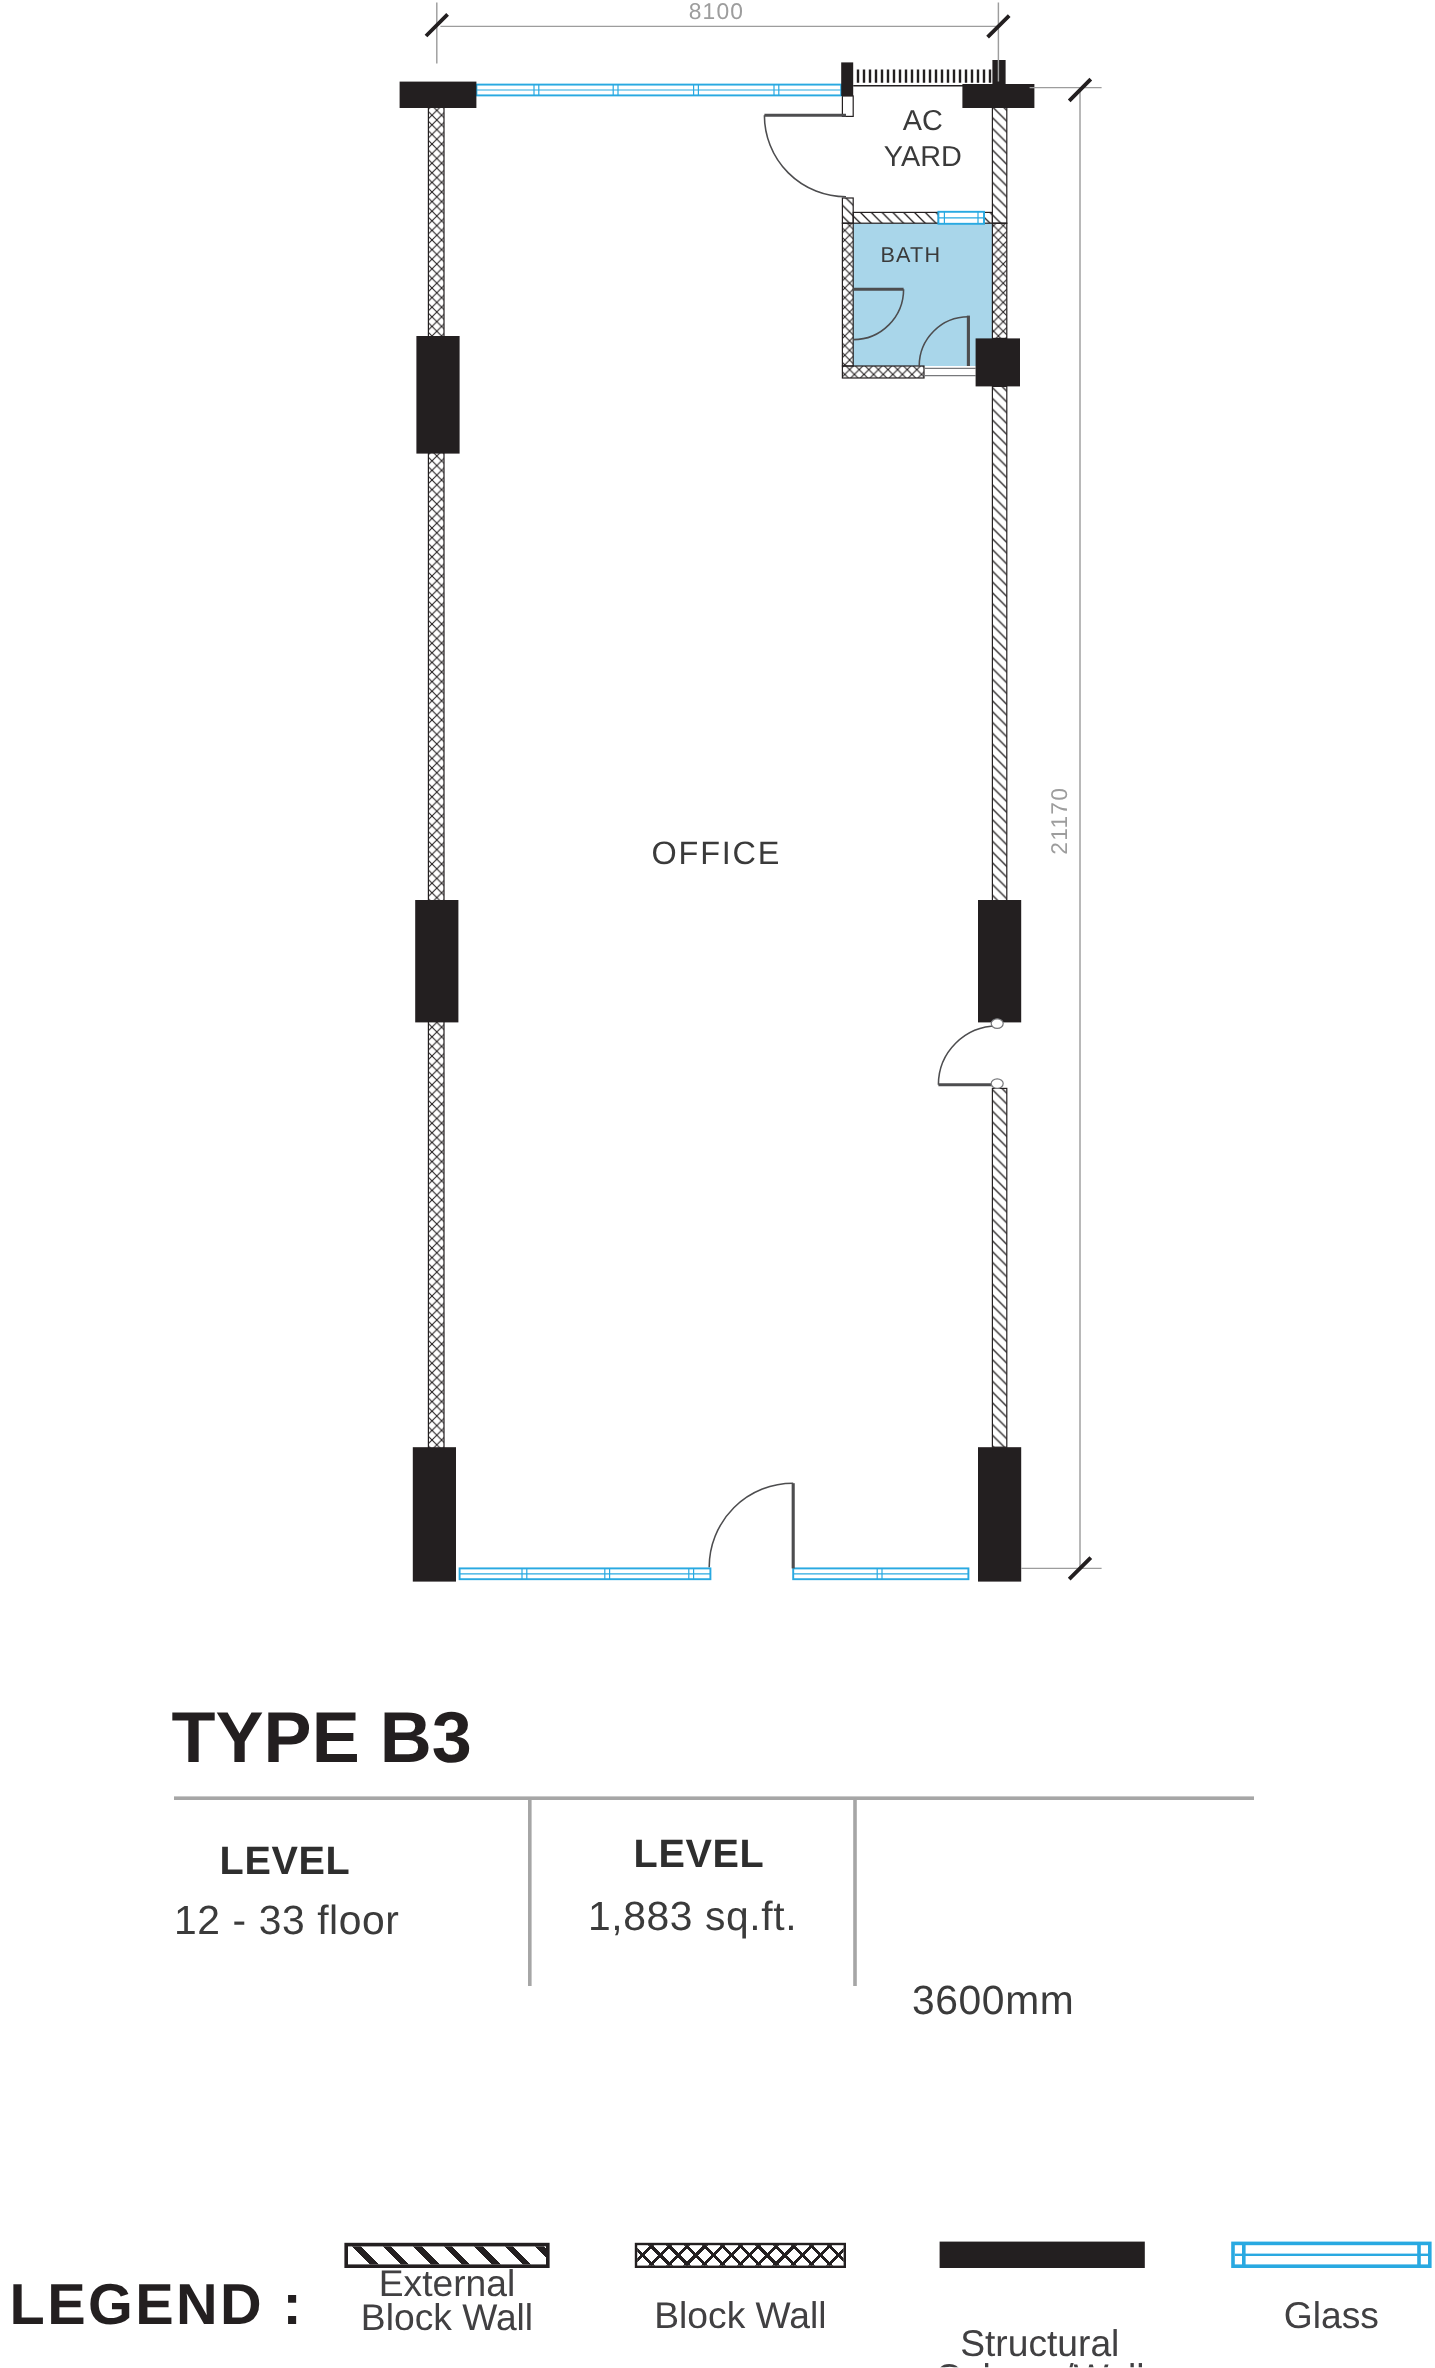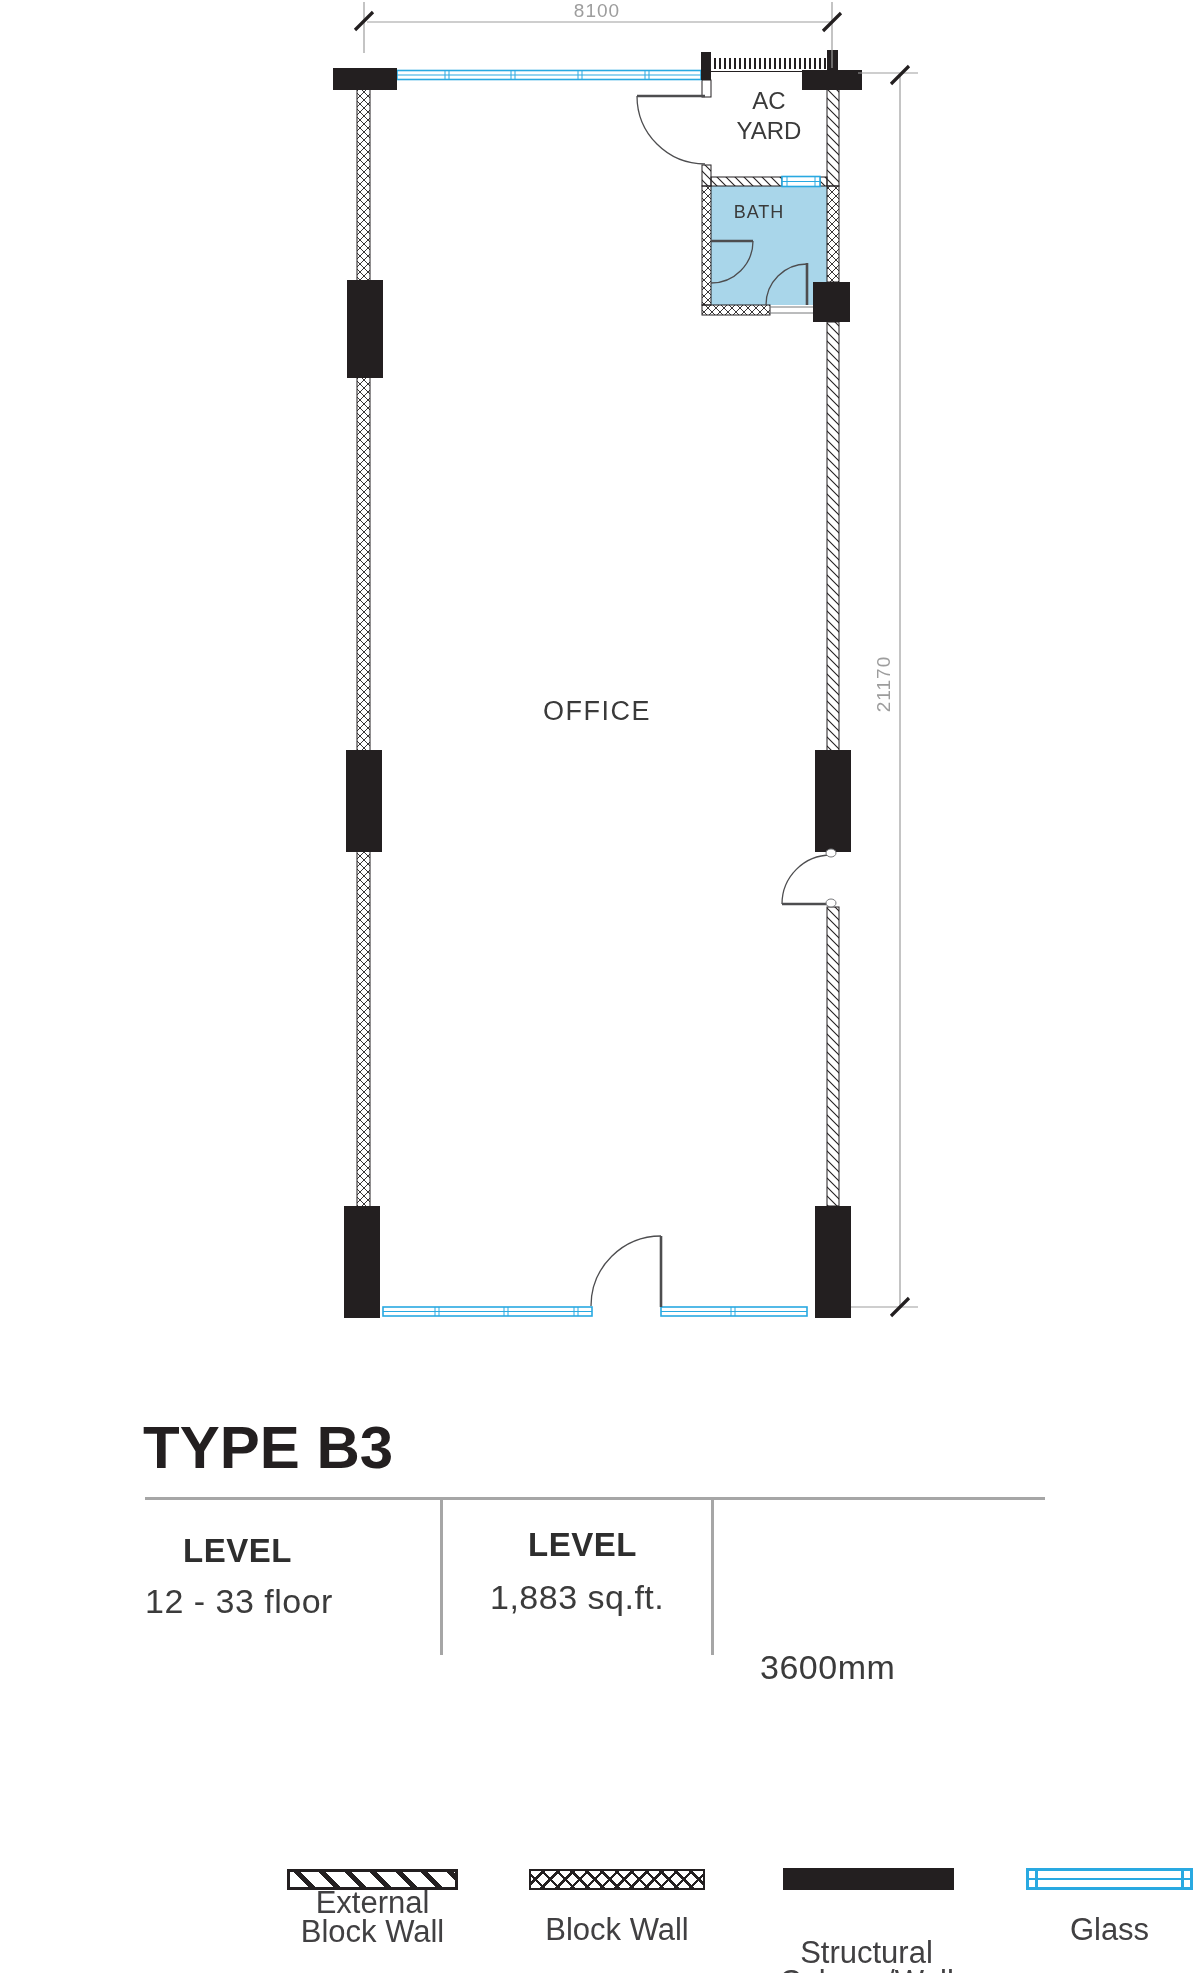--- a/index.html
+++ b/index.html
@@ -145,20 +145,21 @@
   <div class="abs rule-v" style="left:711px;top:1499px;height:156px;"></div>
 
   <div class="abs info-head" style="left:145px;top:1530px;">LEVEL</div>
   <div class="abs info-value" style="left:145px;top:1582px;">12 - 33 floor</div>
 
   <div class="abs info-head" style="left:490px;top:1524px;">LEVEL</div>
   <div class="abs info-value" style="left:490px;top:1578px;">1,883 sq.ft.</div>
 
   <div class="abs info-value" style="left:760px;top:1620px;margin-top:28px;">3600mm</div>
 
+  <div class="abs legend-title" style="left:8px;top:1898px;">LEGEND :</div>
 
   <div>
     <div class="swatch sw-external" style="left:287px;top:1869px;width:171px;height:21px;"></div>
     <div class="abs legend-label pre" style="left:287px;top:1888px;width:171px;text-align:center;">External
 Block Wall</div>
   </div>
 
   <div>
     <div class="swatch sw-block" style="left:529px;top:1869px;width:176px;height:21px;"></div>
     <div class="abs legend-label pre" style="left:529px;top:1915px;width:176px;">Block Wall</div>

